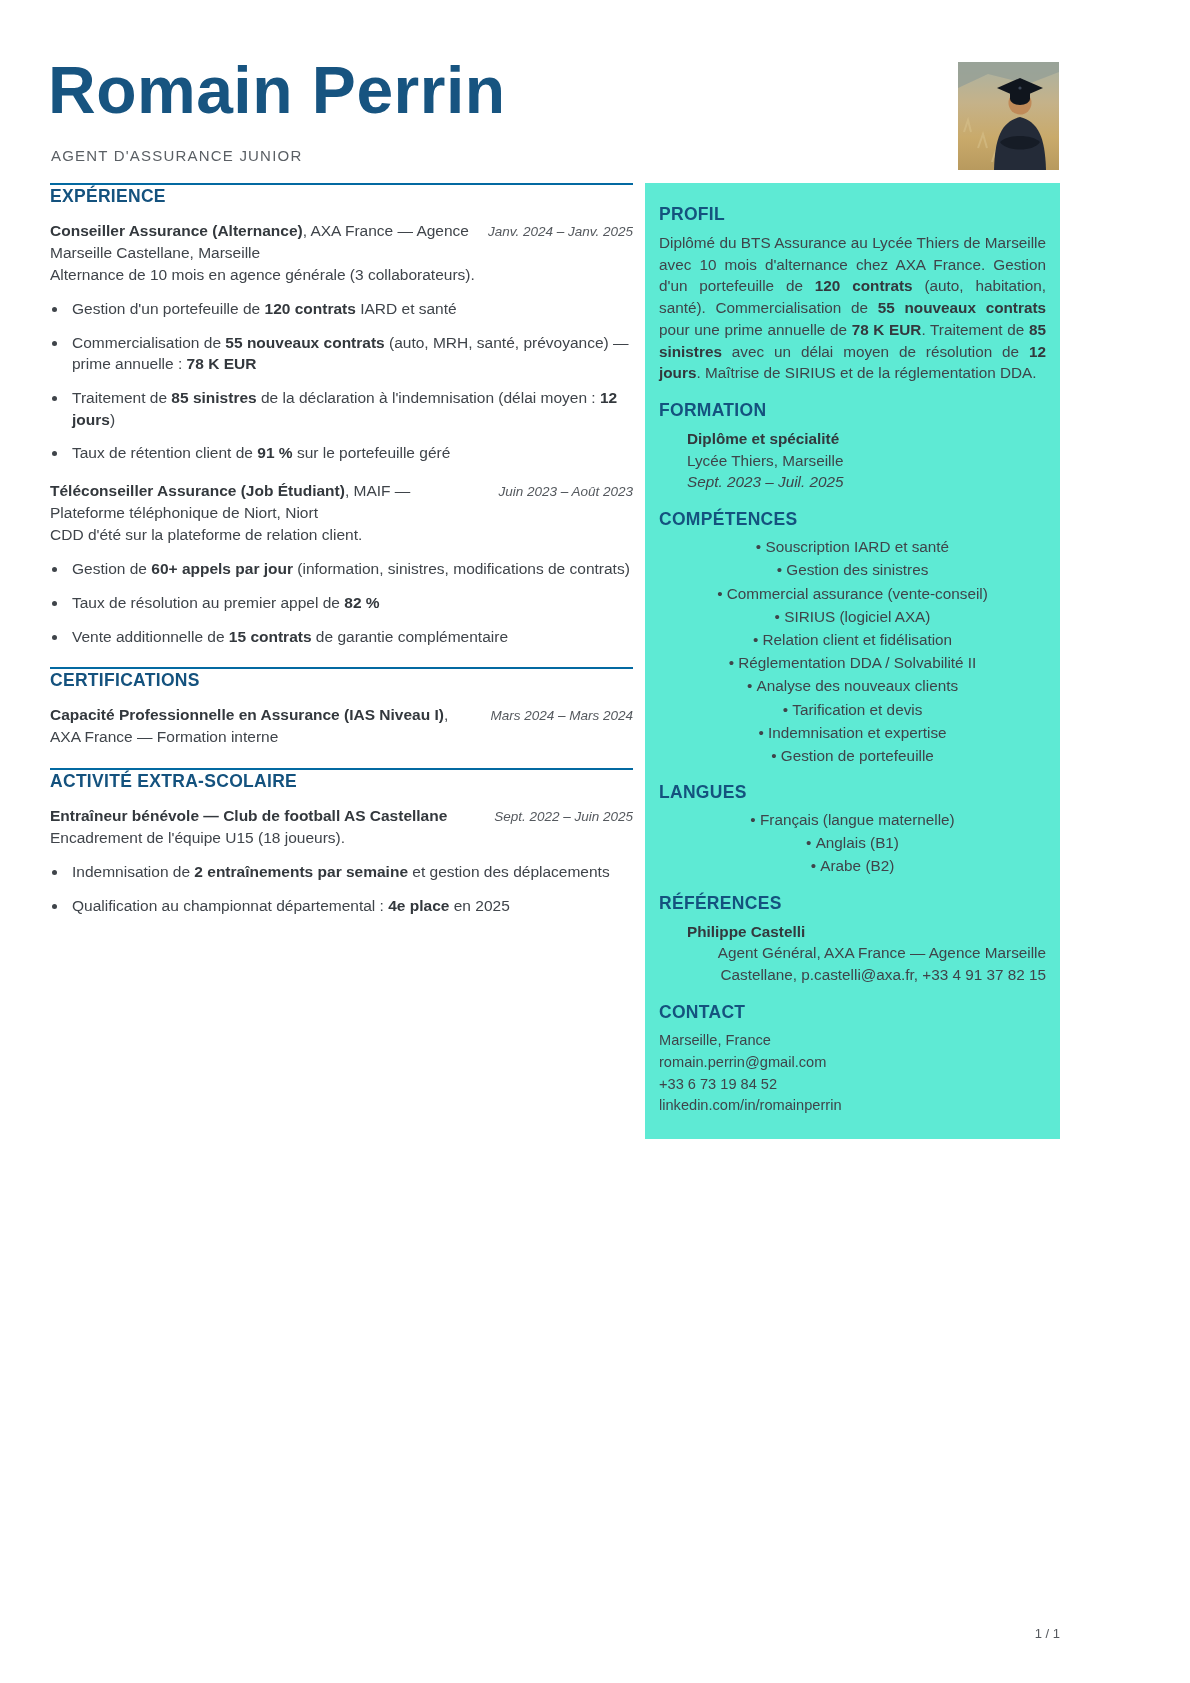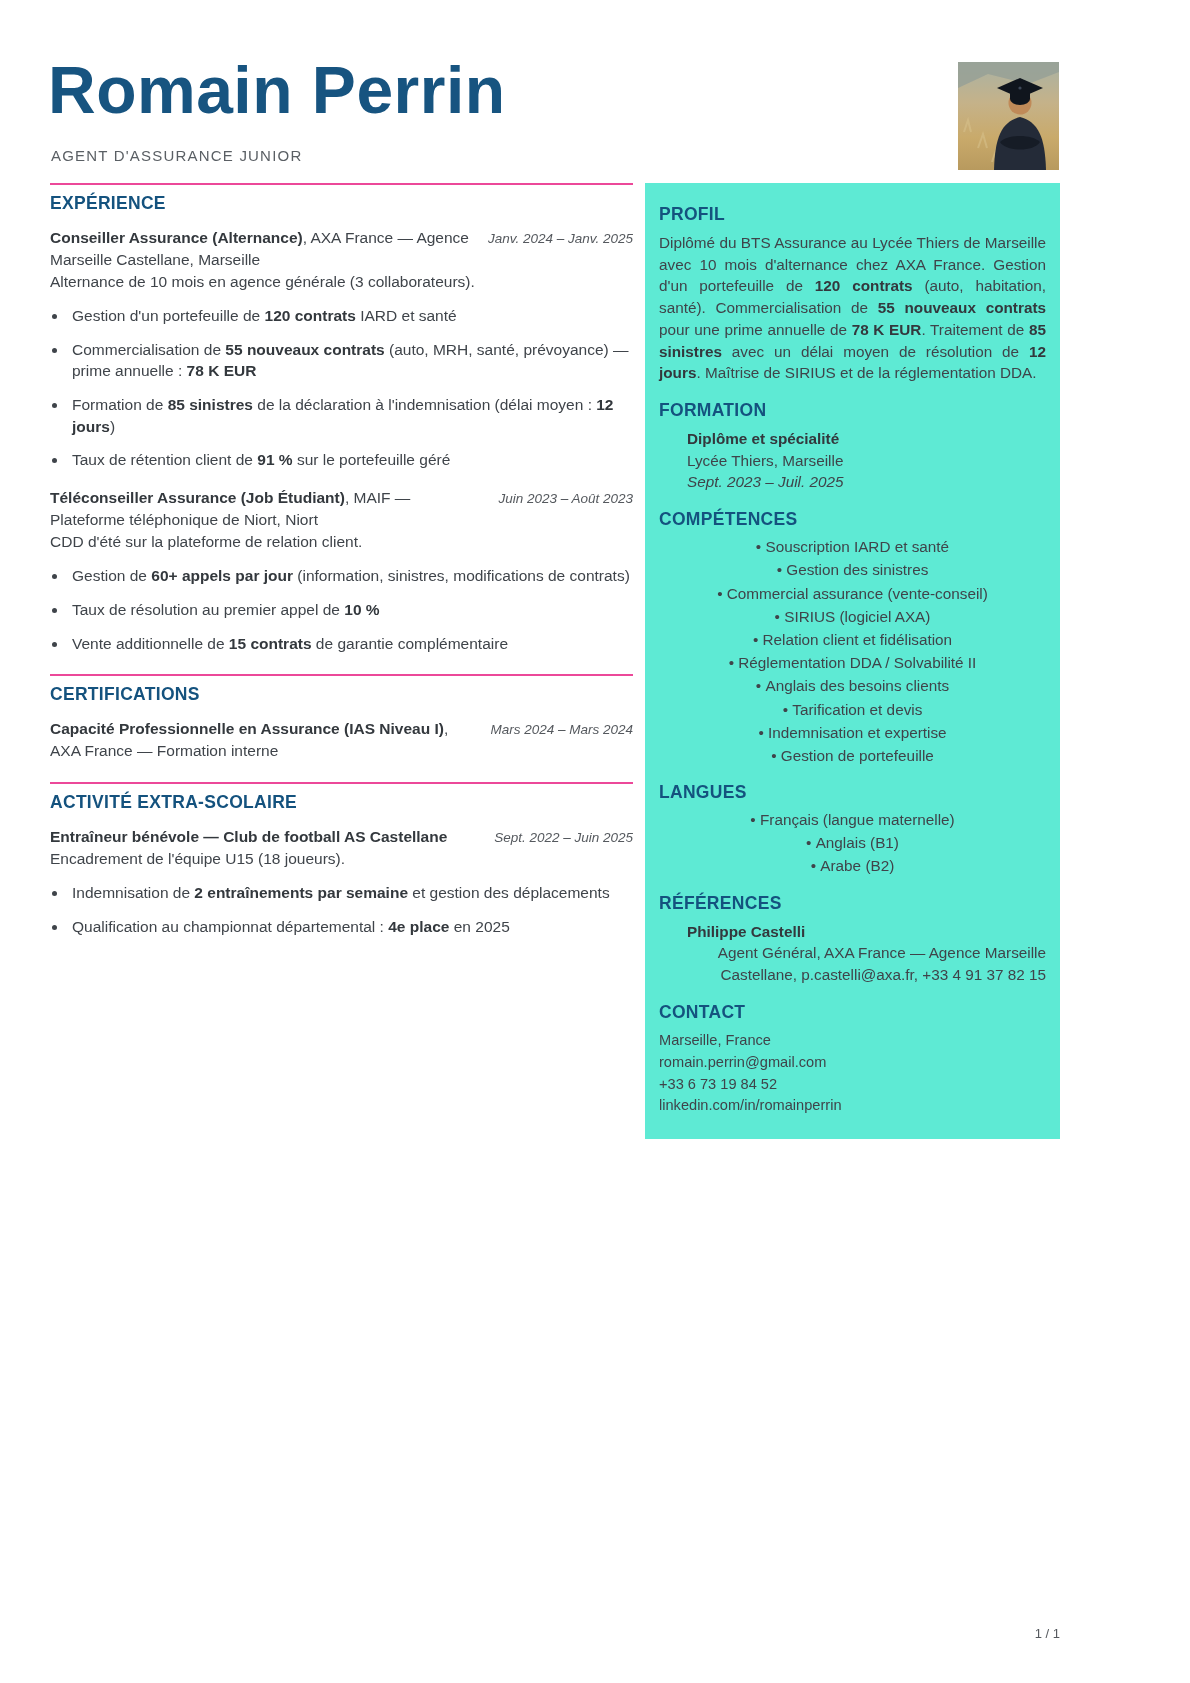--- a/index.html
+++ b/index.html
@@ -15,21 +15,21 @@
   .role {
     position:absolute; left:51px; top:147px; font-size:15px; color:#5a5f64;
     letter-spacing:1.2px;
   }
   .photo {
     position:absolute; left:958px; top:62px; width:101px; height:108px; overflow:hidden;
   }
   .photo svg { display:block; }
   
   .left-col { position:absolute; left:50px; top:183px; width:583px; }
-  .section { border-top:2px solid #ec4899; padding-top:7px; margin-bottom:20px; }
+  .section { border-top:2px solid #0369a1; margin-bottom:20px; }
   .section-heading {
     color:#14527e; font-weight:bold; font-size:17.5px; letter-spacing:0.3px;
     margin:1px 0 13px 0;
   }
   .entry { margin-bottom:16px; }
   .entry:last-child { margin-bottom:6px; }
   .entry-date { float:right; font-style:italic; font-size:13.5px; color:#55595e; margin-top:2px; margin-left:12px; }
   .entry-title { font-size:15.5px; line-height:1.42; }
   .entry-title b { color:#33383d; }
   .entry-summary { font-size:15.5px; line-height:1.42; }
@@ -95,30 +95,30 @@
 
   <main class="left-col" id="left-col">
       <section class="section">
         <h2 class="section-heading">EXPÉRIENCE</h2>
         <div class="entry">
           <div class="entry-title"><span class="entry-date">Janv. 2024 – Janv. 2025</span><b>Conseiller Assurance (Alternance)</b><span>, AXA France — Agence Marseille Castellane, Marseille</span></div>
           <div class="entry-summary">Alternance de 10 mois en agence générale (3 collaborateurs).</div>
           <ul class="bullets">
             <li class="rich"><span>Gestion d'un portefeuille de </span><b>120 contrats</b><span> IARD et santé</span></li>
             <li class="rich"><span>Commercialisation de </span><b>55 nouveaux contrats</b><span> (auto, MRH, santé, prévoyance) — prime annuelle : </span><b>78 K EUR</b></li>
-            <li class="rich"><span>Formation de </span><b>85 sinistres</b><span> de la déclaration à l'indemnisation (délai moyen : </span><b>12 jours</b><span>)</span></li>
+            <li class="rich"><span>Traitement de </span><b>85 sinistres</b><span> de la déclaration à l'indemnisation (délai moyen : </span><b>12 jours</b><span>)</span></li>
             <li class="rich"><span>Taux de rétention client de </span><b>91 %</b><span> sur le portefeuille géré</span></li>
           </ul>
         </div>
         <div class="entry">
           <div class="entry-title"><span class="entry-date">Juin 2023 – Août 2023</span><b>Téléconseiller Assurance (Job Étudiant)</b><span>, MAIF — Plateforme téléphonique de Niort, Niort</span></div>
           <div class="entry-summary">CDD d'été sur la plateforme de relation client.</div>
           <ul class="bullets">
             <li class="rich"><span>Gestion de </span><b>60+ appels par jour</b><span> (information, sinistres, modifications de contrats)</span></li>
-            <li class="rich"><span>Taux de résolution au premier appel de </span><b>10 %</b></li>
+            <li class="rich"><span>Taux de résolution au premier appel de </span><b>82 %</b></li>
             <li class="rich"><span>Vente additionnelle de </span><b>15 contrats</b><span> de garantie complémentaire</span></li>
           </ul>
         </div>
       </section>
       <section class="section">
         <h2 class="section-heading">CERTIFICATIONS</h2>
         <div class="entry">
           <div class="entry-title"><span class="entry-date">Mars 2024 – Mars 2024</span><b>Capacité Professionnelle en Assurance (IAS Niveau I)</b><span>, AXA France — Formation interne</span></div>
         </div>
       </section>
@@ -145,21 +145,21 @@
     <div class="sb-line italic">Sept. 2023 – Juil. 2025</div>
 
     <h2 class="sb-heading">COMPÉTENCES</h2>
     <ul class="sb-list" id="competences-list">
         <li>Souscription IARD et santé</li>
         <li>Gestion des sinistres</li>
         <li>Commercial assurance (vente-conseil)</li>
         <li>SIRIUS (logiciel AXA)</li>
         <li>Relation client et fidélisation</li>
         <li>Réglementation DDA / Solvabilité II</li>
-        <li>Anglais des besoins clients</li>
+        <li>Analyse des nouveaux clients</li>
         <li>Tarification et devis</li>
         <li>Indemnisation et expertise</li>
         <li>Gestion de portefeuille</li>
       </ul>
 
     <h2 class="sb-heading">LANGUES</h2>
     <ul class="sb-list" id="langues-list">
         <li>Français (langue maternelle)</li>
         <li>Anglais (B1)</li>
         <li>Arabe (B2)</li>

